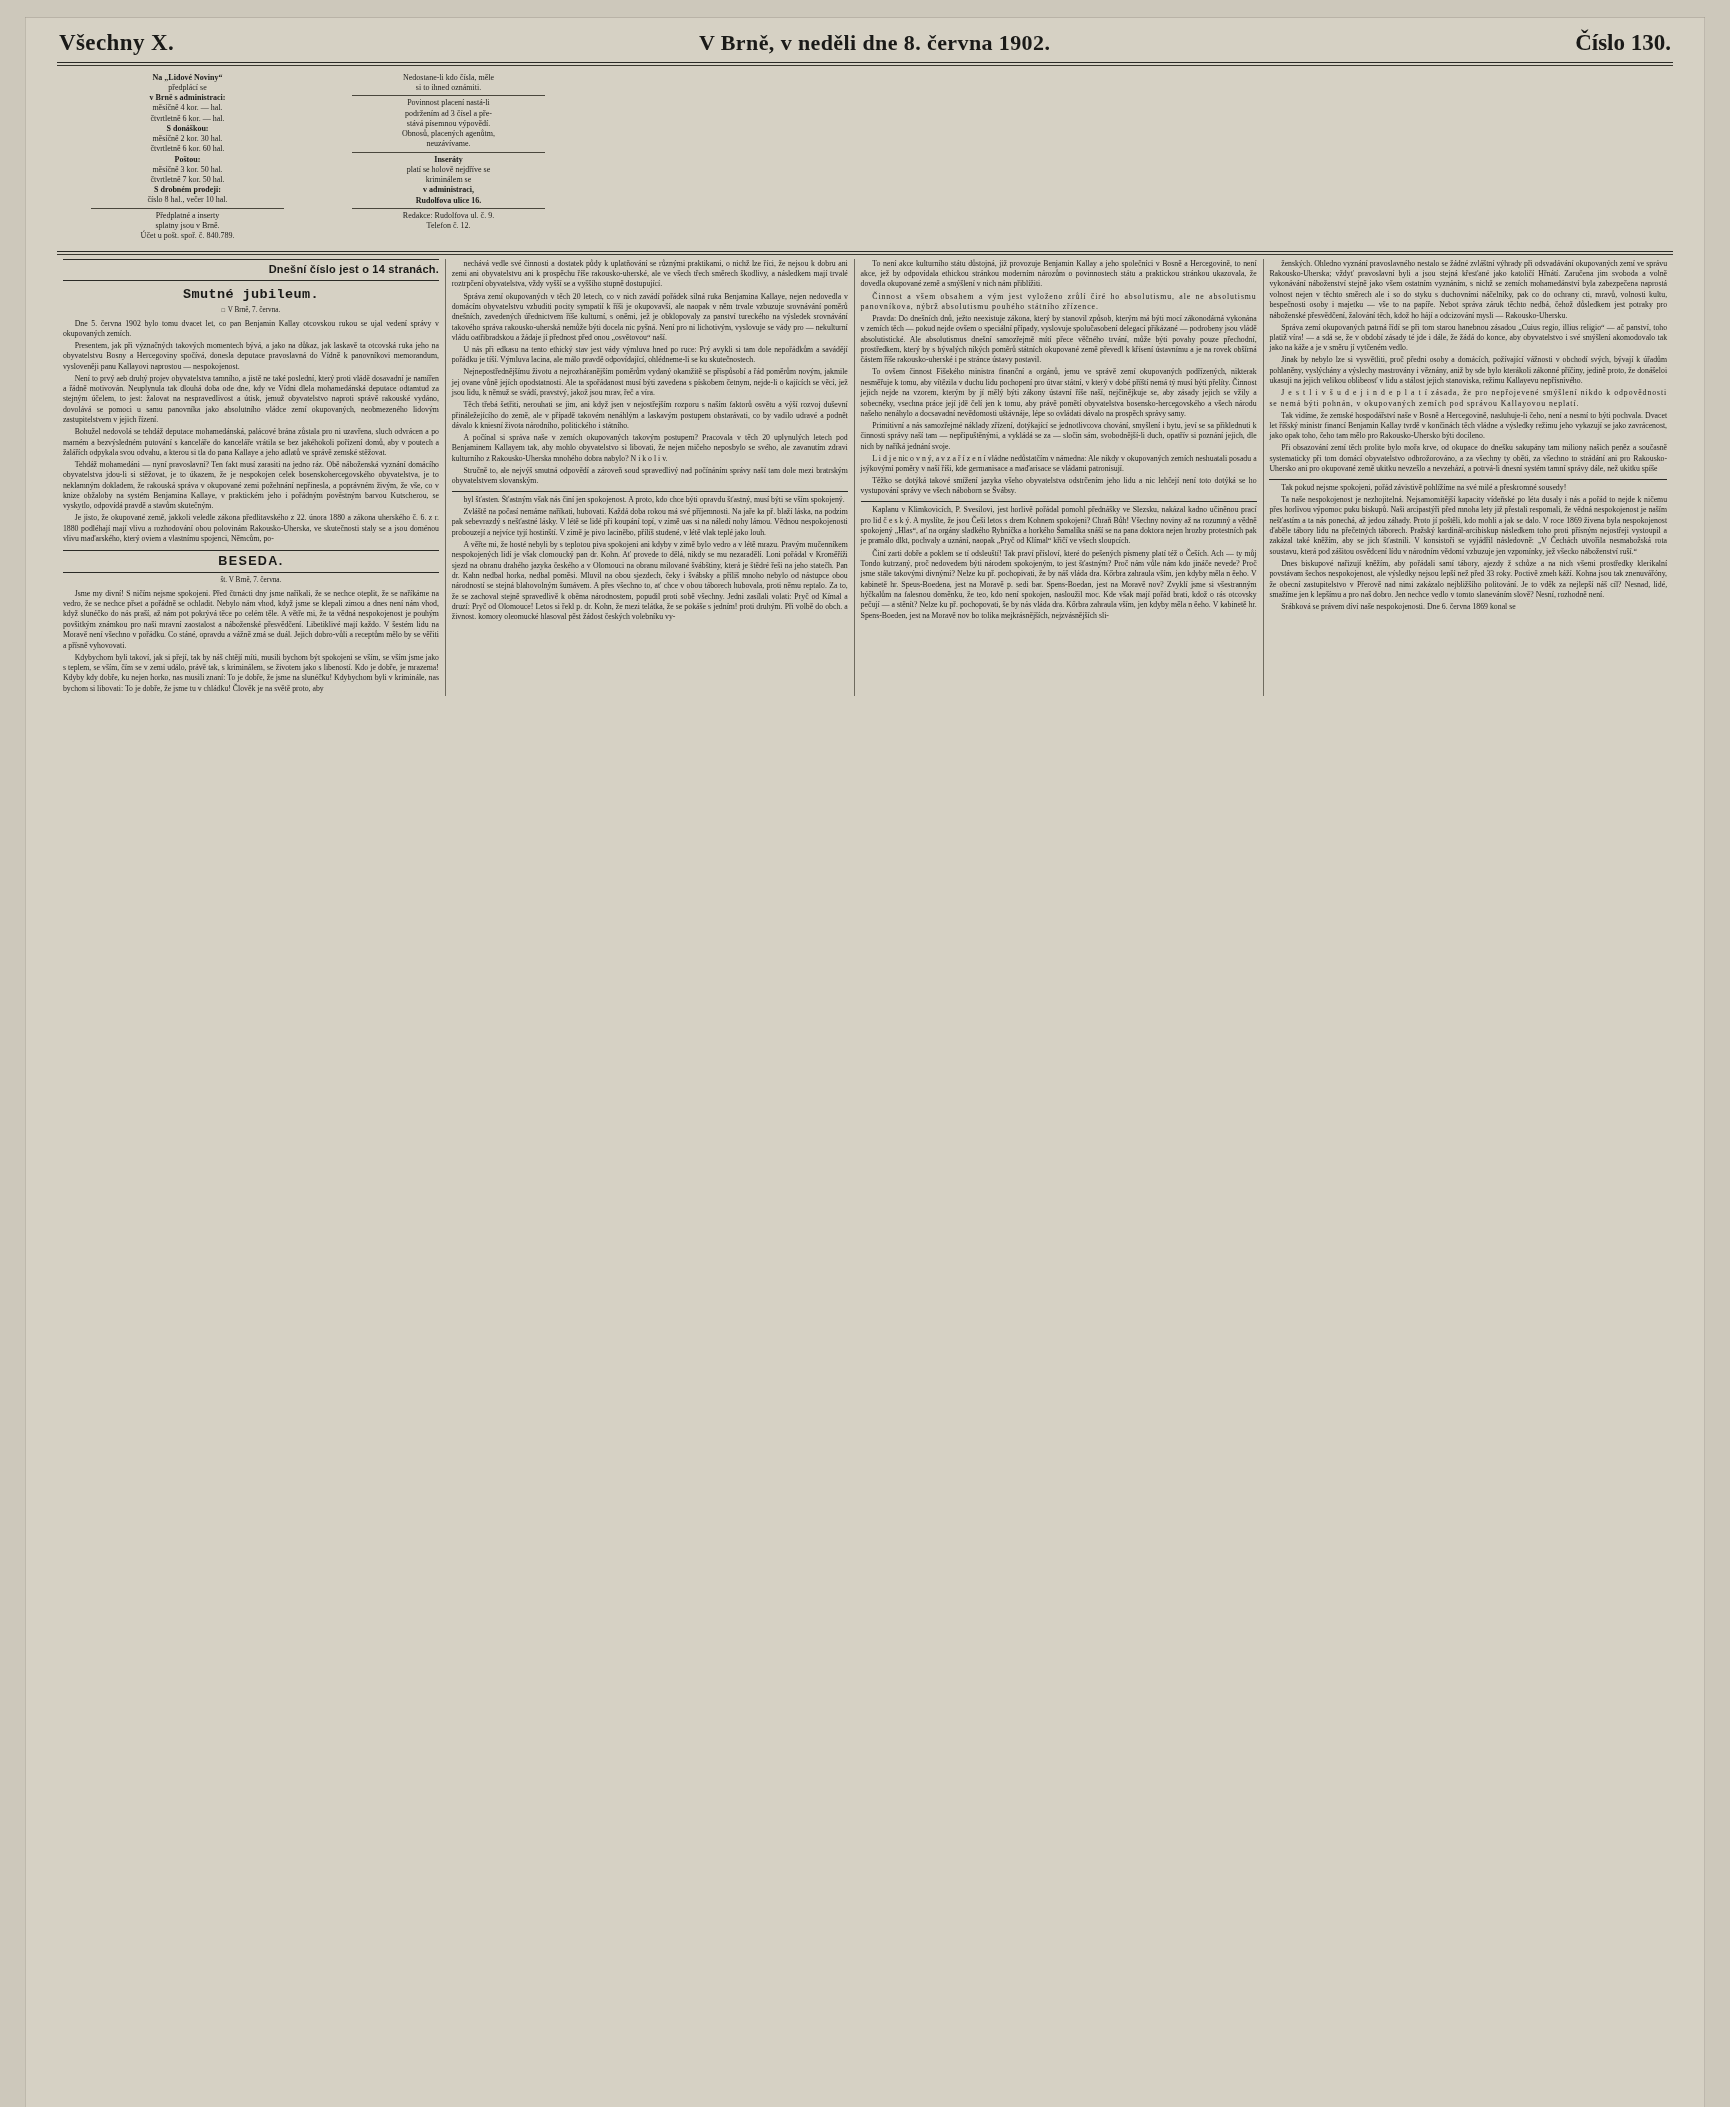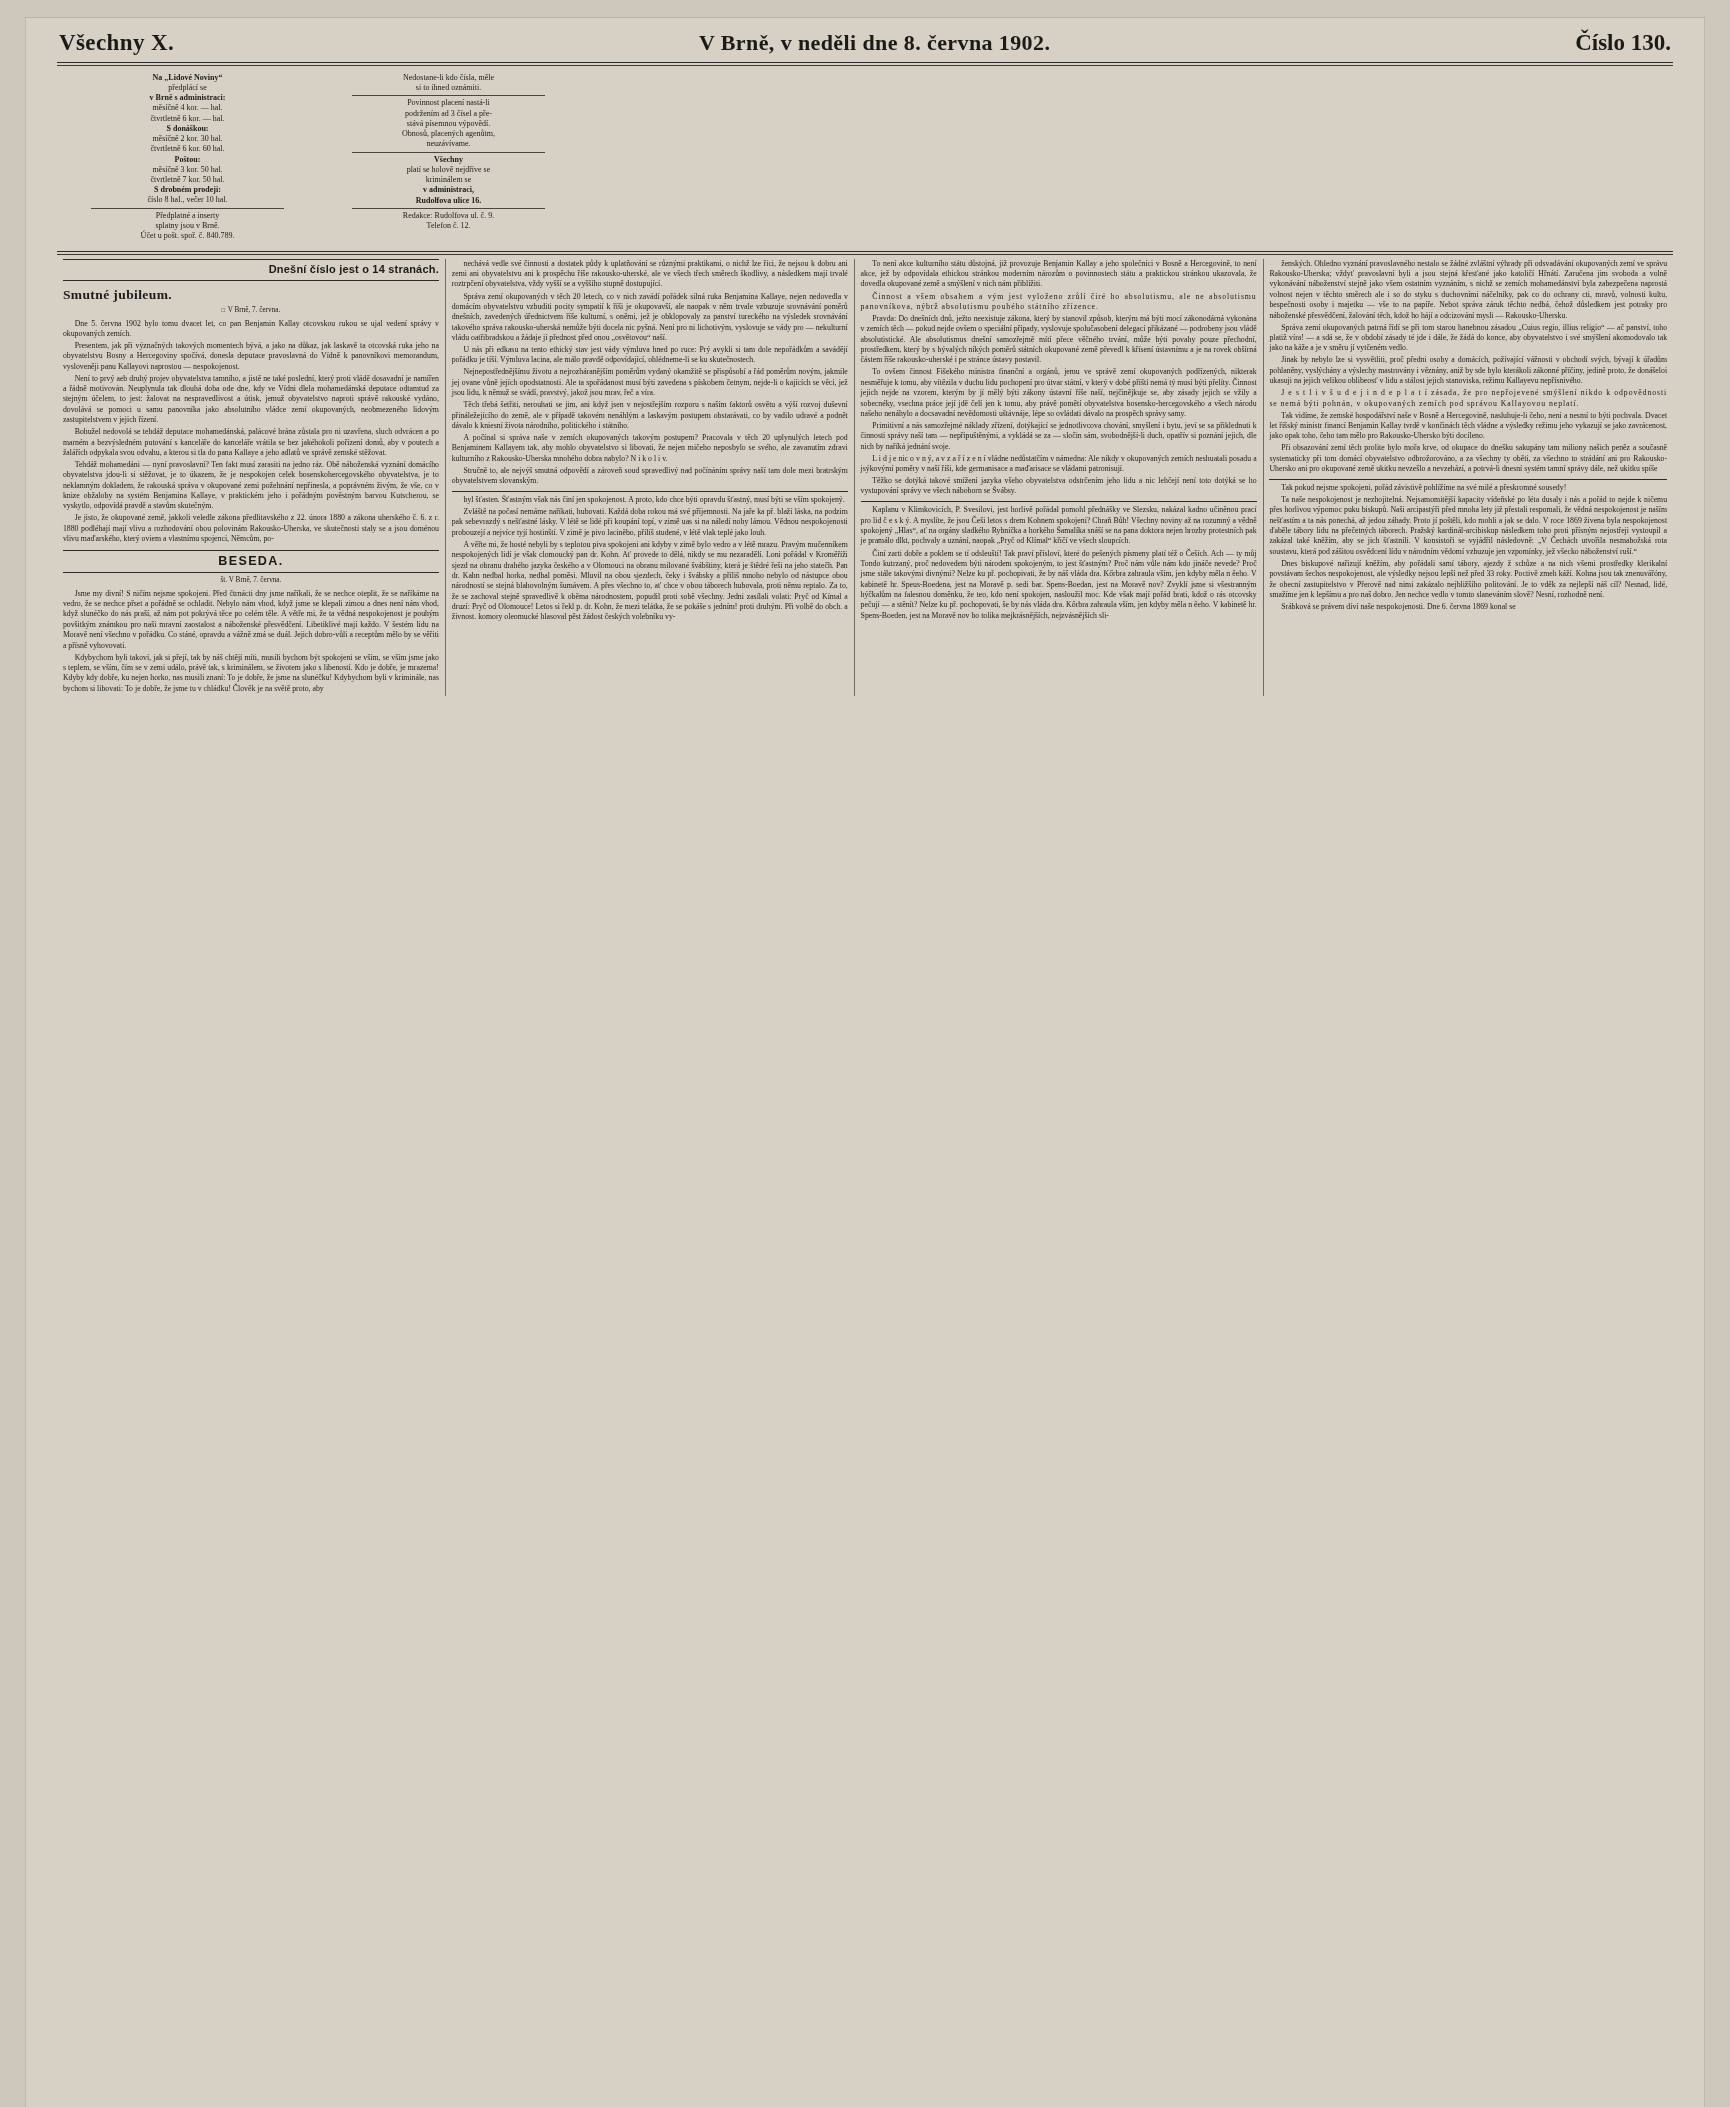--- a/index.html
+++ b/index.html
@@ -127,22 +127,22 @@
     border-bottom: 1.3px solid #2a2a26;
     text-align: right;
     font-family: "Liberation Sans", sans-serif;
     font-weight: bold;
     font-size: 11px;
     padding: 2.5px 0 3px 0;
     margin-bottom: 5px;
     letter-spacing: 0.2px;
   }
   .sec-head {
-    text-align: left;
-    font-family: Liberation Serif, serif;
+    text-align: center;
+    font-family: Liberation Mono, monospace;
     font-weight: bold;
     font-size: 13.5px;
     margin: 1.7px 0 1.7px 0;
     letter-spacing: 0.4px;
   }
   .dateline {
     text-align: center;
     font-size: 7.2px;
     margin-bottom: 3.4px;
   }
@@ -210,21 +210,21 @@
       <div class="mast-side right">
         <span class="ln">Nedostane-li kdo čísla, měle</span>
         <span class="ln">si to ihned oznámiti.</span>
         <div class="sep"></div>
         <span class="ln">Povinnost placení nastá-li</span>
         <span class="ln">podržením ad 3 čísel a pře-</span>
         <span class="ln">stává písemnou výpovědí.</span>
         <span class="ln">Obnosů, placených agenůtm,</span>
         <span class="ln">neuzávívame.</span>
         <div class="sep"></div>
-        <span class="ln b">Všechny</span>
+        <span class="ln b">Inseráty</span>
         <span class="ln">platí se holově nejdříve se</span>
         <span class="ln">kriminálem se</span>
         <span class="ln b">v administraci,</span>
         <span class="ln b">Rudolfova ulice 16.</span>
         <div class="sep"></div>
         <span class="ln">Redakce: Rudolfova ul. č. 9.</span>
         <span class="ln">Telefon č. 12.</span>
       </div>
     </div>
 

